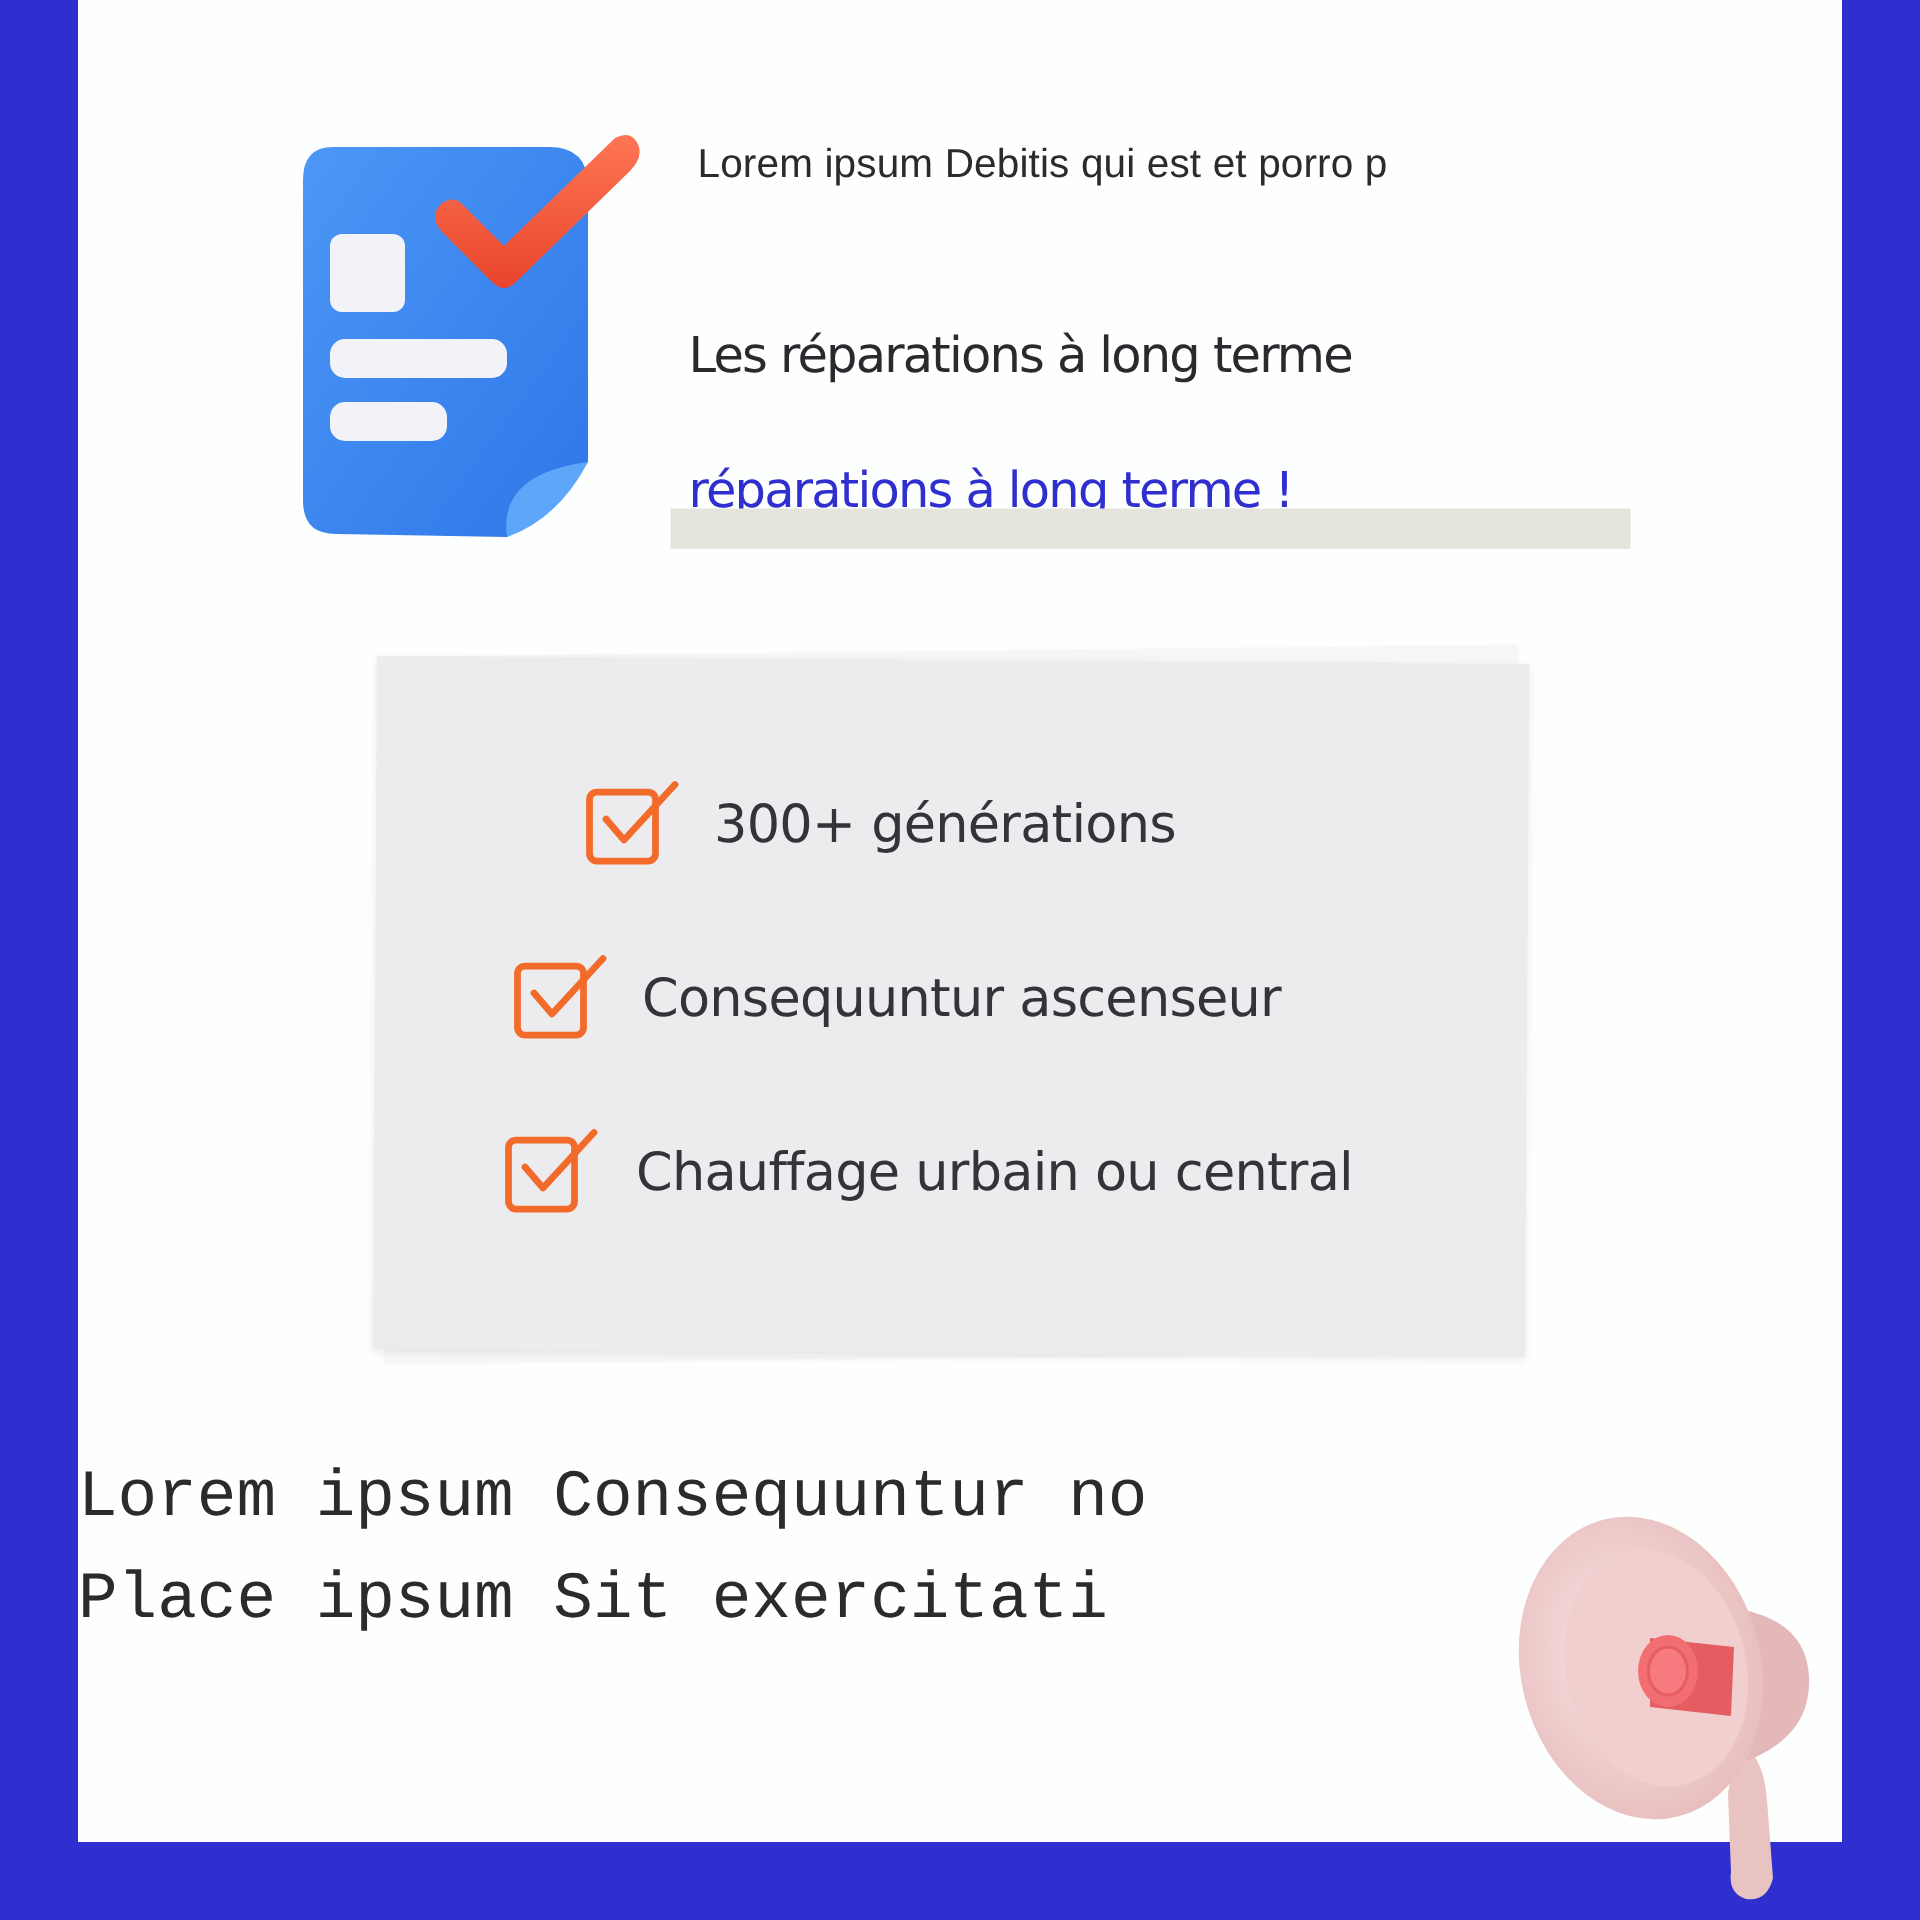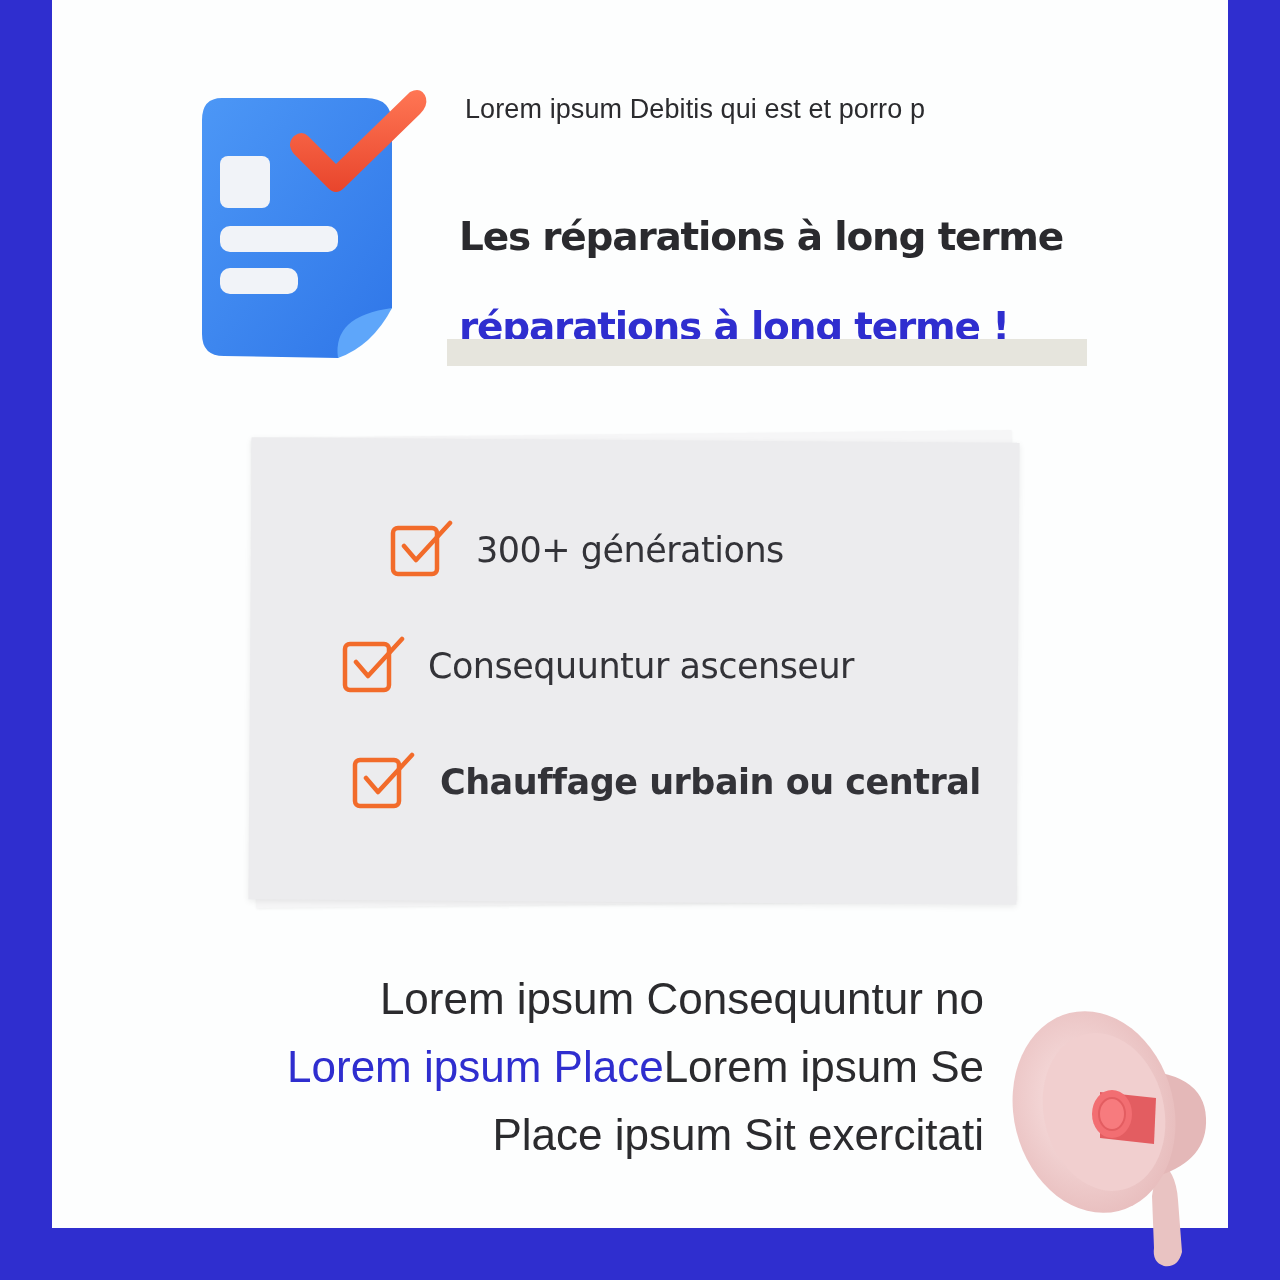--- a/index.html
+++ b/index.html
@@ -1,29 +1,29 @@
 <!DOCTYPE html>
 <html><head>
 <meta charset="utf-8">
 <style>
   html, body { margin:0; padding:0; }
   body { width:1280px; height:1280px; background:#2f2ecf; position:relative; overflow:hidden; font-family:"Liberation Sans", sans-serif; }
   .panel { position:absolute; left:52px; top:0; width:1176px; height:1228px; background:#fdfefe; }
   .doc-icon { position:absolute; left:196px; top:84px; width:236px; height:280px; }
   .top-text { position:absolute; left:465px; top:94px; font-size:27px; color:#2b2b2e; letter-spacing:0.1px; white-space:nowrap; }
-  .headline { position:absolute; left:459px; top:214px; font-family:"DejaVu Sans", sans-serif; font-weight:bold; font-size:39px; line-height:46px; letter-spacing:-1.2px; white-space:nowrap; }
+  .headline { position:absolute; left:459px; top:214px; font-family:"DejaVu Sans", sans-serif; font-weight:normal; font-size:33px; line-height:46px; letter-spacing:-1.2px; white-space:nowrap; }
   .headline .l1 { color:#2a2a2e; display:block; }
   .headline .l2 { color:#2f2ecf; display:block;margin-top:44px; }
   .bar { position:absolute; left:447px; top:339px; width:640px; height:27px; background:#e6e5dd; }
   .card-back { position:absolute; left:254px; top:434px; width:760px; height:470px; background:#f6f6f7; transform:rotate(-0.6deg); box-shadow:0 1px 3px rgba(0,0,0,0.06); }
   .card { position:absolute; left:250px; top:440px; width:768px; height:462px; background:#ececee; transform:rotate(0.4deg); box-shadow:0 2px 6px rgba(0,0,0,0.08); }
   .item { position:absolute; display:flex; align-items:center; }
   .item .cb { width:64px; height:60px; margin-right:22px; }
   .item .txt { font-family:"DejaVu Sans", sans-serif; font-size:35px; color:#333338; white-space:nowrap; letter-spacing:-0.5px; }
-  .bottom { position:absolute; left:52px; width:932px; top:965px; text-align:right; font-size:44px; line-height:68px; color:#2b2b2e; }
+  .bottom { position:absolute; left:52px; width:932px; top:965px; text-align:left; font-size:44px; line-height:68px; color:#2b2b2e;font-family:Liberation Mono, monospace; }
   .bottom .hl { color:#2f2ecf; }
   .megaphone { position:absolute; left:1008px; top:1000px; width:210px; height:270px; }
 </style>
 </head>
 <body>
 
 <div class="panel"></div>
 
 <svg class="doc-icon" viewBox="0 0 236 280">
   <defs>
@@ -65,31 +65,30 @@
 </div>
 
 <div class="item" style="left:342px; top:636px;">
   <svg class="cb" viewBox="0 0 64 60">
     <rect x="3" y="8" width="44" height="46" rx="5" fill="none" stroke="#f26b2a" stroke-width="4.5"></rect>
     <path d="M14 26 L26 40 L60 3" fill="none" stroke="#f26b2a" stroke-width="4.5" stroke-linecap="round" stroke-linejoin="round"></path>
   </svg>
   <span class="txt">Consequuntur ascenseur</span>
 </div>
 
-<div class="item" style="left:352px; top:752px;font-weight:bold;">
+<div class="item" style="left:336px; top:752px;">
   <svg class="cb" viewBox="0 0 64 60">
     <rect x="3" y="8" width="44" height="46" rx="5" fill="none" stroke="#f26b2a" stroke-width="4.5"></rect>
     <path d="M14 26 L26 40 L60 3" fill="none" stroke="#f26b2a" stroke-width="4.5" stroke-linecap="round" stroke-linejoin="round"></path>
   </svg>
   <span class="txt" style="margin-left:2px;">Chauffage urbain ou central</span>
 </div>
 
 <div class="bottom">
   <div>Lorem ipsum Consequuntur no</div>
-  <div><span class="hl">Lorem ipsum Place</span><span>Lorem ipsum Se</span></div>
   <div>Place ipsum Sit exercitati</div>
 </div>
 
 <svg class="megaphone" viewBox="0 0 210 270">
   <defs>
     <radialGradient id="mg" cx="0.45" cy="0.45" r="0.6">
       <stop offset="0" stop-color="#fbe6e6"></stop>
       <stop offset="1" stop-color="#e7bcbc"></stop>
     </radialGradient>
   </defs>

